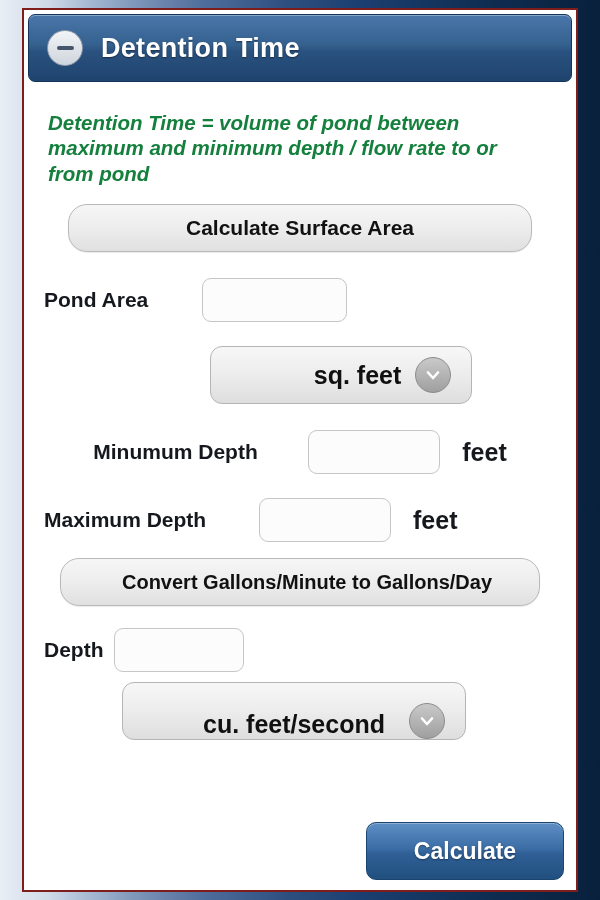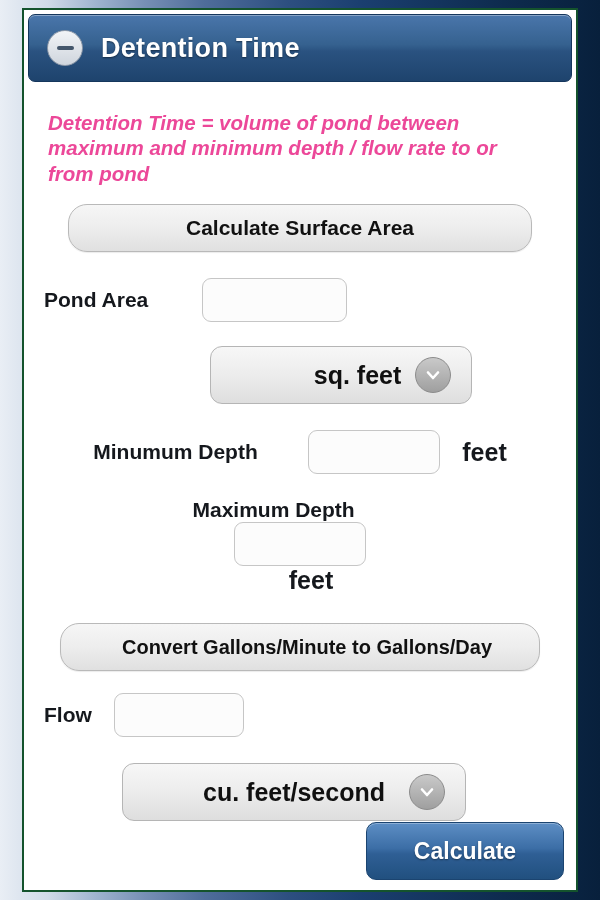--- a/index.html
+++ b/index.html
@@ -14,21 +14,21 @@
     background: linear-gradient(90deg, #e9eef5 0%, #cfdae8 8%, #9fb4cf 16%, #7790b5 24%, #4f6d9b 34%, #2d4f80 48%, #1b3f70 60%, #14355f 72%, #0e2b4e 84%, #08203c 100%);
   }
 
   .app-frame {
     position: absolute;
     left: 22px;
     top: 8px;
     width: 556px;
     height: 884px;
     background: #ffffff;
-    border: 2px solid #14532d;
+    border: 2px solid #7f1d1d;
     box-sizing: border-box;
   }
 
   .title-bar {
     position: relative;
     height: 66px;
     margin: 4px;
     border-radius: 7px;
     background: linear-gradient(180deg, #4a76ab 0%, #35618f 45%, #2a5280 55%, #1e436d 100%);
     border: 1px solid #15365c;
@@ -66,21 +66,21 @@
   }
 
   .content {
     padding: 16px 20px 0 20px;
   }
 
   .formula {
     font-size: 20.5px;
     font-style: italic;
     font-weight: bold;
-    color: #ec4899;
+    color: #15803d;
     line-height: 1.24;
     margin: 8px 8px 18px 4px;
     max-width: 450px;
   }
 
   .gray-button {
     display: flex;
     align-items: center;
     justify-content: center;
     height: 46px;
@@ -212,34 +212,34 @@
         </svg>
       </span>
     </div>
 
     <div class="row" style="margin-top:26px;justify-content:center;">
       <div class="label" style="width:215px;">Minumum Depth</div>
       <input class="text-input" type="text" style="width: 132px;" value="">
       <div class="unit" style="margin-left:22px;">feet</div>
     </div>
 
-    <div class="row" style="margin-top:24px;flex-direction:column;">
+    <div class="row" style="margin-top:24px;">
       <div class="label" style="width:215px;">Maximum Depth</div>
       <input class="text-input" type="text" style="width: 132px;" value="">
       <div class="unit" style="margin-left:22px;">feet</div>
     </div>
 
-    <div class="gray-button btn-convert" style="margin-top:28px;padding-left:14px;">Convert Gallons/Minute to Gallons/Day</div>
+    <div class="gray-button btn-convert" style="margin-top:16px;padding-left:14px;">Convert Gallons/Minute to Gallons/Day</div>
 
     <div class="row" style="margin-top:22px;">
-      <div class="label" style="width:70px;">Flow</div>
+      <div class="label" style="width:70px;">Depth</div>
       <input class="text-input" type="text" style="width: 130px;" value="">
     </div>
 
-    <div class="select-box" style="margin:26px 90px 0 78px;">
+    <div class="select-box" style="margin:10px 90px 0 78px;align-items:flex-end;">
       <span>cu. feet/second</span>
       <span class="select-caret">
         <svg width="18" height="18" viewBox="0 0 18 18" aria-hidden="true">
           <path d="M4 6.5 L9 12 L14 6.5" fill="none" stroke="#ffffff" stroke-width="2.6" stroke-linecap="round" stroke-linejoin="round"></path>
         </svg>
       </span>
     </div>
 
   </div>
 

